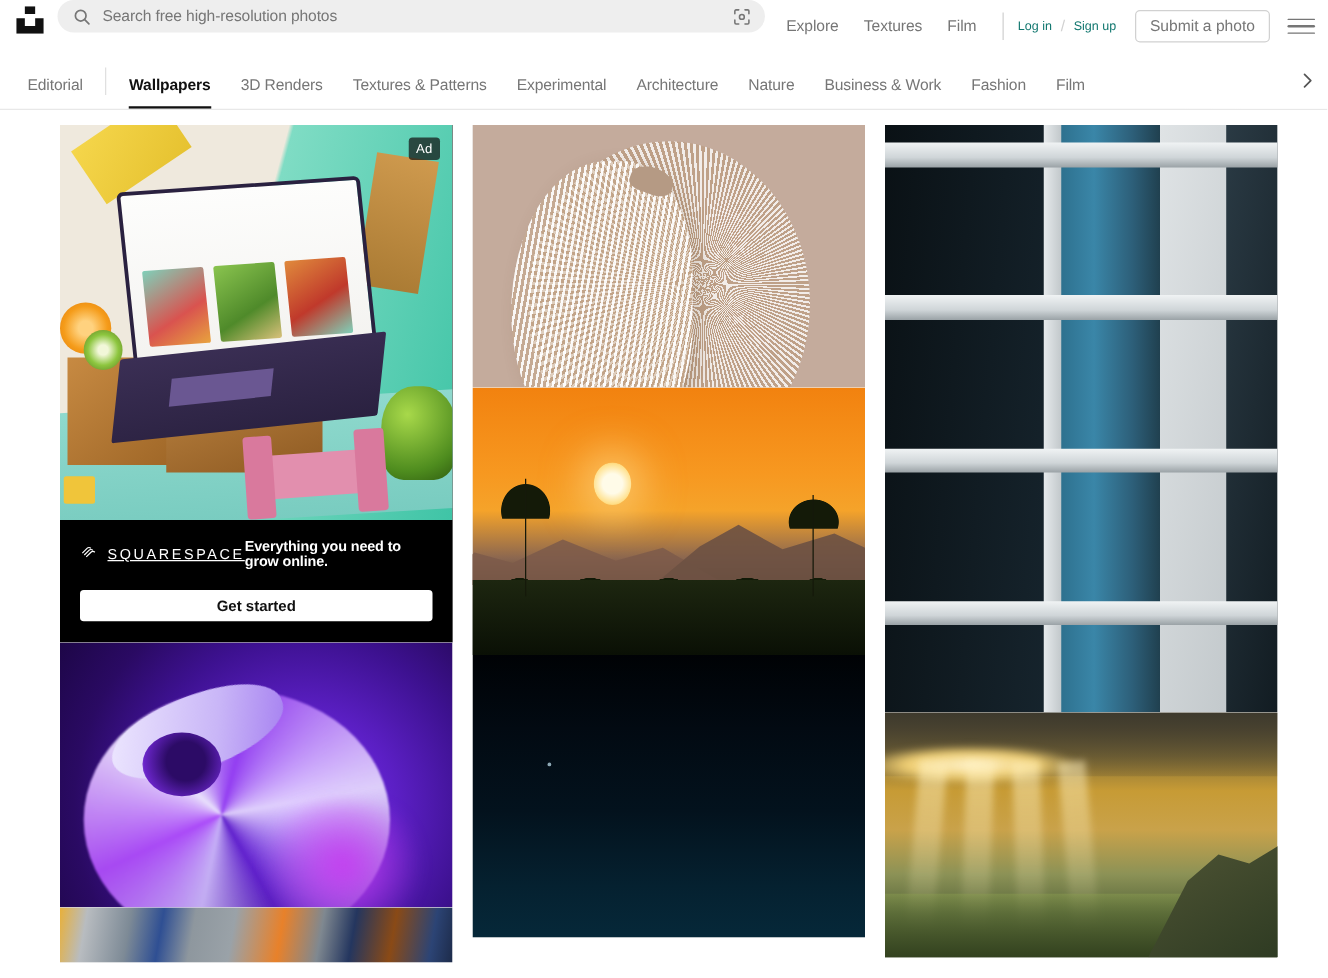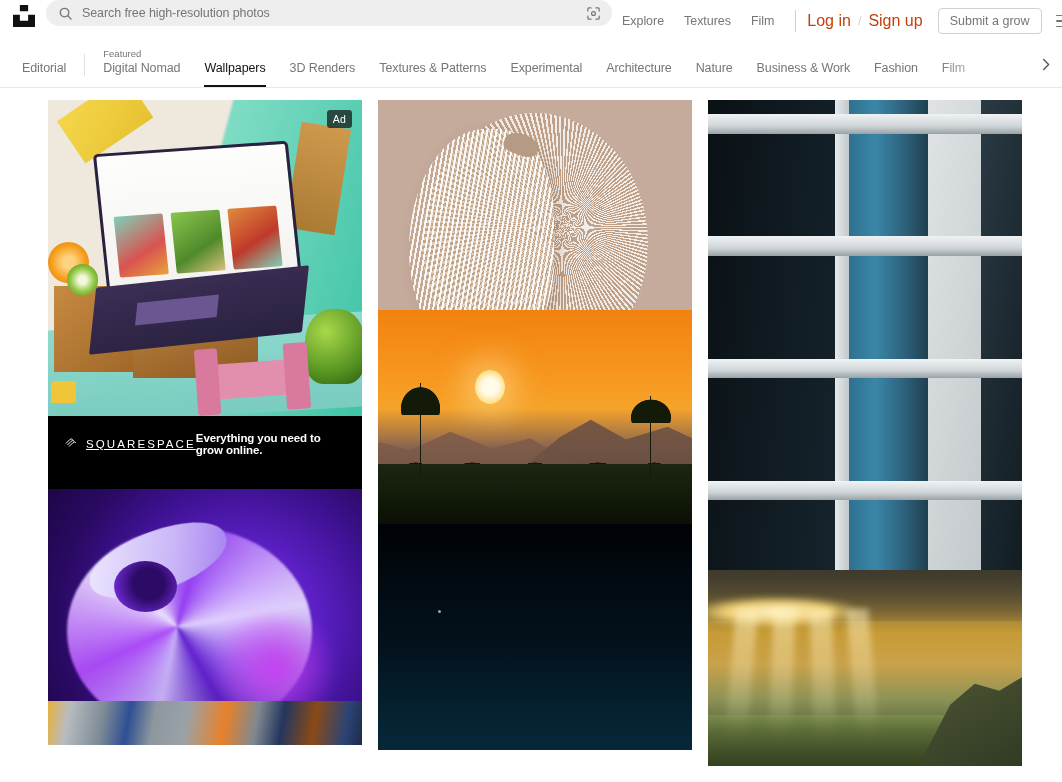--- a/index.html
+++ b/index.html
@@ -63,22 +63,22 @@
     padding: 0 10px;
     white-space: nowrap;
     letter-spacing: -0.05px;
   }
   .hdivider {
     width: 1px; height: 22px;
     background: #d1d1d1;
     margin: 0 11px;
   }
   .auth-link {
-    font-size: 16px;
-    color: #c2410c;
+    font-size: 10px;
+    color: #0f766e;
     text-decoration: none;
     white-space: nowrap;
   }
   .auth-sep { font-size: 12.5px; color: #d1d1d1; margin: 0 7px; }
   .submit-btn {
     margin-left: 15px;
     height: 26px;
     padding: 0 11px;
     border: 1px solid #d1d1d1;
     border-radius: 4px;
@@ -120,21 +120,21 @@
     display: flex;
     flex-direction: column;
     justify-content: flex-end;
     padding: 0 12px 12px 12px;
     font-size: 12.5px;
     color: #767676;
     text-decoration: none;
     cursor: pointer;
     letter-spacing: -0.1px;
   }
-  .cat-item.active { color: #111; font-weight: normal; }
+  .cat-item.active { color: #111; font-weight: bold; }
   .cat-item.active::after {
     content: "";
     position: absolute;
     left: 12px; right: 12px; bottom: 0;
     height: 2px;
     background: #111;
   }
   .cat-item .featured-tag {
     position: absolute;
     top: 6px; left: 12px;
@@ -432,41 +432,37 @@
   </div>
 
   <div class="header-right">
     <a class="hnav-link" href="#">Explore</a>
     <a class="hnav-link" href="#">Textures</a>
     <a class="hnav-link" href="#">Film</a>
     <div class="hdivider"></div>
     <a class="auth-link" href="#">Log in</a>
     <span class="auth-sep">/</span>
     <a class="auth-link" href="#">Sign up</a>
-    <button class="submit-btn">Submit a grow</button>
+    <button class="submit-btn">Submit a photo</button>
     <div class="hamburger">
       <span></span>
         <span></span>
         <span></span>
     </div>
   </div>
 </div>
 
 <div class="catnav">
   <div class="catnav-scroll">
 
     <a class="cat-item" href="#">
       <span>Editorial</span>
     </a>
     <div class="cat-divider"></div>
 
-    <a class="cat-item" href="#">
-      <span class="featured-tag">Featured</span>
-      <span>Digital Nomad</span>
-    </a>
     <a class="cat-item active" href="#">
       <span>Wallpapers</span>
     </a>
     <a class="cat-item" href="#">
       <span>3D Renders</span>
     </a>
     <a class="cat-item" href="#">
       <span>Textures &amp; Patterns</span>
     </a>
     <a class="cat-item" href="#">
@@ -533,20 +529,21 @@
               <svg width="15" height="15" viewBox="0 0 24 24" fill="none" stroke="#fff" stroke-width="1.5">
                 <path d="M3 13.5l6-6a3.5 3.5 0 0 1 5 0"></path>
                 <path d="M5.5 16l6-6a3.5 3.5 0 0 1 5 0"></path>
                 <path d="M8 18.5l6-6a3.5 3.5 0 0 1 5 0"></path>
               </svg>
             </span>
             <span class="ad-brand-name">SQUARESPACE</span>
           </div>
           <span class="ad-tagline">Everything you need to grow online.</span>
         </div>
+        <button class="ad-cta">Get started</button>
       </div>
     </div>
 
     <div class="photo r-purple">
       <div class="art art-purple">
         <div class="swirl"></div>
           <div class="blade"></div>
           <div class="core"></div>
           <div class="glow"></div>
       </div>

